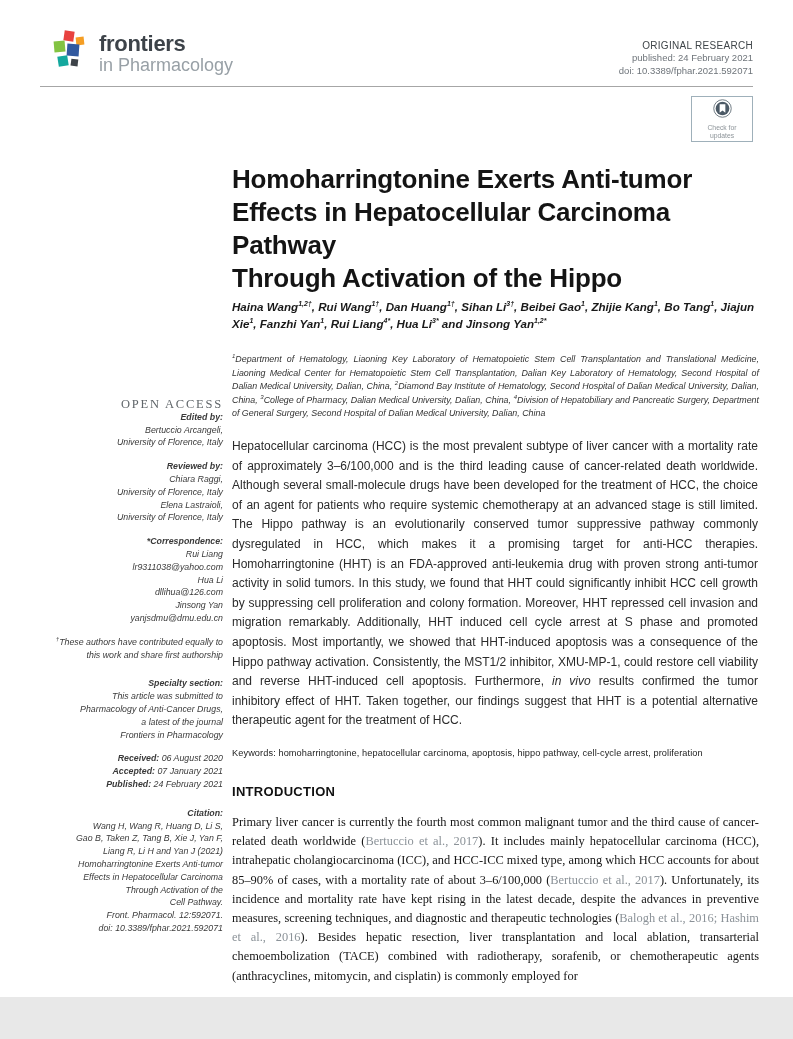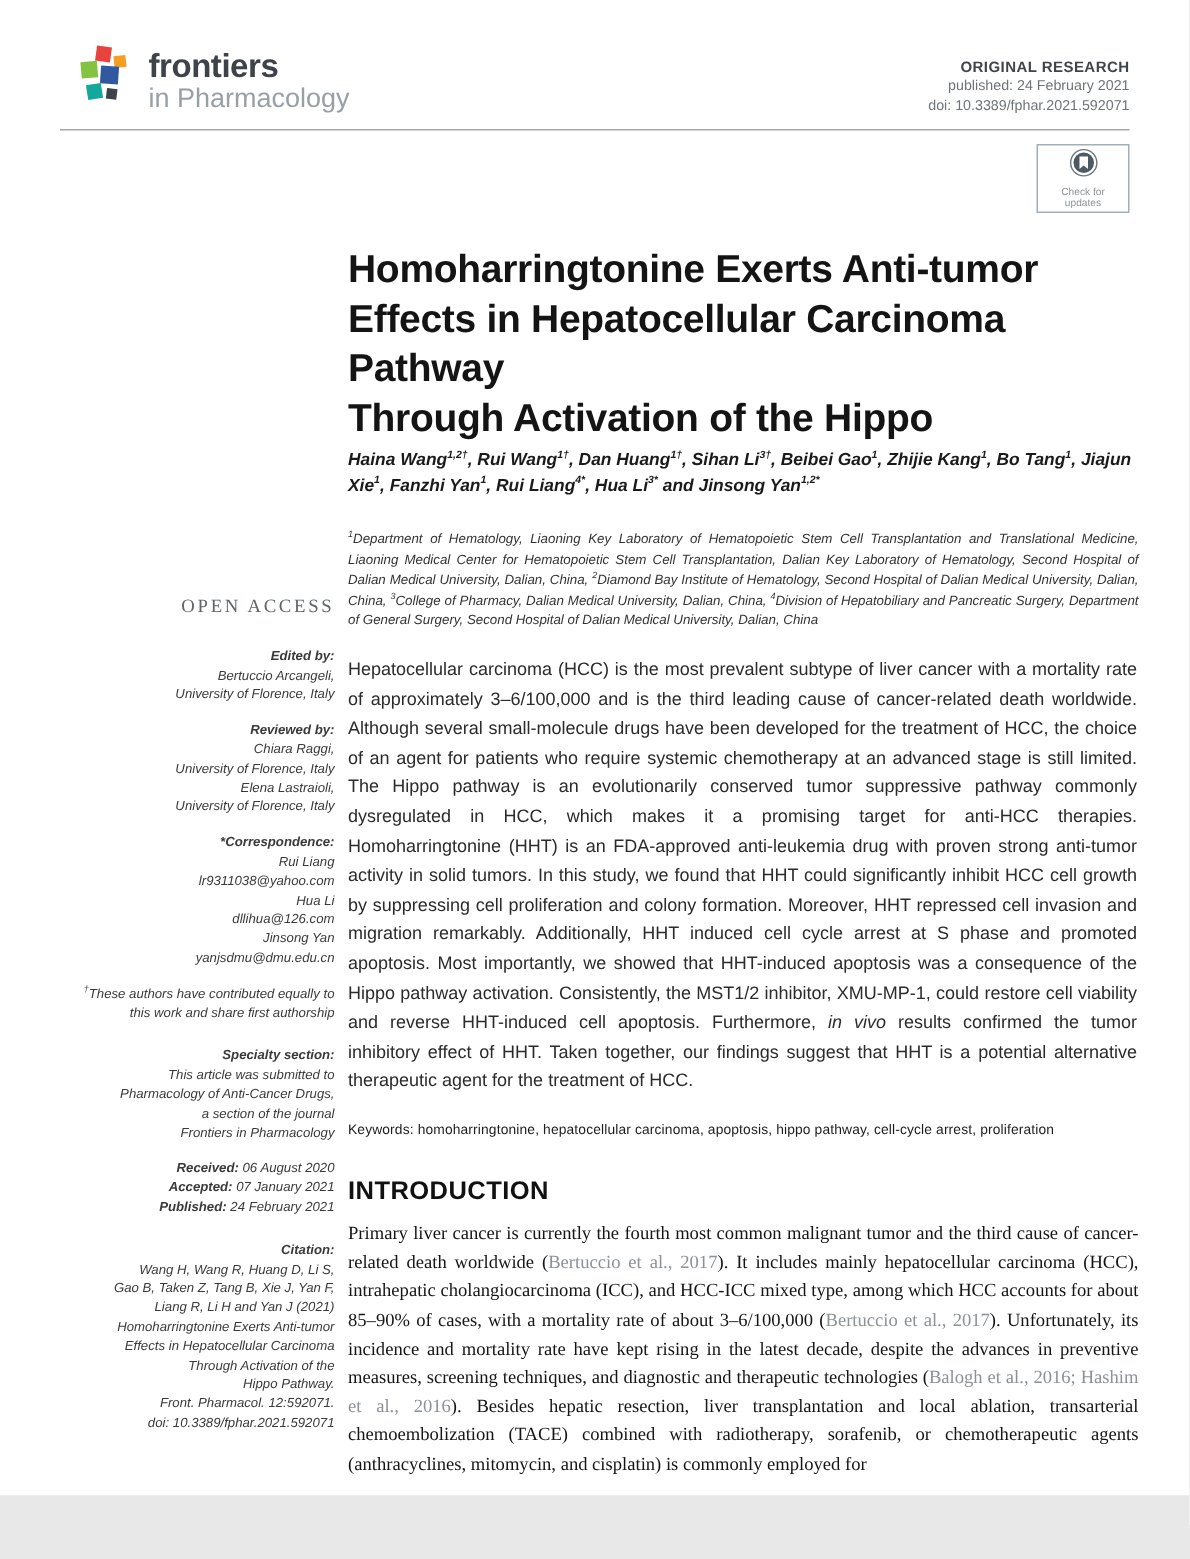--- a/index.html
+++ b/index.html
@@ -5,21 +5,21 @@
   html,body{margin:0;padding:0;background:#e8e8e8;}
   .page{position:relative;width:793px;height:997px;background:#ffffff;margin:0 auto;
         font-family:"Liberation Sans",sans-serif;overflow:hidden;}
 
   
   .logo{position:absolute;left:52px;top:30px;display:flex;align-items:flex-start;gap:7px;}
   .logo-text{padding-top:4px;}
   .logo-brand{font-size:22px;font-weight:bold;color:#3d4349;line-height:20px;letter-spacing:-0.3px;}
   .logo-sub{font-size:18px;color:#98a0a6;line-height:22px;}
   .header-meta{position:absolute;right:40px;top:39px;text-align:right;}
-  .header-type{font-size:10px;font-weight:bold;color:#3f4549;letter-spacing:.3px;line-height:13px;}
+  .header-type{font-size:10px;font-weight:normal;color:#3f4549;letter-spacing:.3px;line-height:13px;}
   .header-line{font-size:9.5px;color:#6e747a;line-height:12.5px;}
   .rule-top{position:absolute;left:40px;top:86px;width:713px;height:1px;background:#a6a6a6;}
 
   
   .badge{position:absolute;left:691px;top:96px;width:62px;height:46px;border:1px solid #9fb0ba;
          display:flex;flex-direction:column;align-items:center;justify-content:center;gap:2px;
          background:#fff;cursor:pointer;box-sizing:border-box;}
   .badge-text{font-size:6.8px;color:#8d9499;text-align:center;line-height:7.5px;}
 
   
@@ -29,34 +29,34 @@
            font-style:italic;color:#1a1a1a;line-height:16.5px;}
   .authors sup{font-size:7px;line-height:0;}
   .affils{position:absolute;left:232px;top:353px;width:527px;font-size:8.9px;font-style:italic;
           color:#333;line-height:13.6px;text-align:justify;}
   .affils sup{font-size:6px;line-height:0;}
 
   
   .sidebar{position:absolute;left:40px;top:398px;width:183px;text-align:right;font-size:8.8px;
            font-style:italic;color:#3a3a3a;line-height:12.8px;}
   .oa{font-family:"Liberation Serif",serif;font-style:normal;font-size:12.5px;letter-spacing:1.8px;
-      color:#5f6569;margin-bottom:20px;}
+      color:#5f6569;}
   .sb-group{margin-bottom:11px;}
   .sb-label{font-weight:bold;}
   .sb-group sup{font-size:6px;line-height:0;}
 
   
   .abstract{position:absolute;left:232px;top:437px;width:526px;font-size:12px;color:#2b2b2b;
             line-height:19.6px;text-align:justify;}
   .it{font-style:italic;}
   .keywords{position:absolute;left:232px;top:748px;width:526px;font-size:9.2px;font-weight:normal;
             color:#1c1c1c;letter-spacing:.1px;}
 
   
-  .intro-head{position:absolute;left:232px;top:784px;font-size:17px;font-weight:bold;color:#111;
+  .intro-head{position:absolute;left:232px;top:784px;font-size:13px;font-weight:bold;color:#111;
               letter-spacing:.3px;}
   .intro{position:absolute;left:232px;top:813px;width:527px;font-family:"Liberation Serif",serif;
          font-size:12.4px;color:#151515;line-height:19.2px;text-align:justify;}
   .cite{color:#8b9298;}
 
   
   .rule-bottom{position:absolute;left:40px;top:1001px;width:713px;height:1px;background:#b3b3b3;}
   .footer{position:absolute;left:40px;top:1007px;width:713px;font-size:8.9px;color:#8b8b8b;
           display:flex;align-items:baseline;}
   .footer>div{flex:1;}
@@ -153,41 +153,41 @@
 
     <div class="sb-group">
       <sup>†</sup><span>These authors have contributed equally to this work and share first authorship</span>
     </div>
 
     <div class="sb-group" style="margin-top:16px;">
       <div class="sb-label">Specialty section:</div>
       <div>
           <div>This article was submitted to</div>
           <div>Pharmacology of Anti-Cancer Drugs,</div>
-          <div>a section of the journal</div>
+          <div>a latest of the journal</div>
           <div>Frontiers in Pharmacology</div>
         </div>
     </div>
 
     <div class="sb-group">
       <div><span class="sb-label">Received:</span> <span>06 August 2020</span></div>
       <div><span class="sb-label">Accepted:</span> <span>07 January 2021</span></div>
       <div><span class="sb-label">Published:</span> <span>24 February 2021</span></div>
     </div>
 
     <div class="sb-group" style="margin-top:16px;">
       <div class="sb-label">Citation:</div>
       <div>
           <div>Wang H, Wang R, Huang D, Li S,</div>
           <div>Gao B, Taken Z, Tang B, Xie J, Yan F,</div>
           <div>Liang R, Li H and Yan J (2021)</div>
           <div>Homoharringtonine Exerts Anti-tumor</div>
           <div>Effects in Hepatocellular Carcinoma</div>
           <div>Through Activation of the</div>
-          <div>Hippo Pathway.</div>
+          <div>Cell Pathway.</div>
           <div>Front. Pharmacol. 12:592071.</div>
           <div>doi: 10.3389/fphar.2021.592071</div>
         </div>
     </div>
   </div>
 
   <div class="abstract"><span>Hepatocellular carcinoma (HCC) is the most prevalent subtype of liver cancer with a mortality rate of approximately 3–6/100,000 and is the third leading cause of cancer-related death worldwide. Although several small-molecule drugs have been developed for the treatment of HCC, the choice of an agent for patients who require systemic chemotherapy at an advanced stage is still limited. The Hippo pathway is an evolutionarily conserved tumor suppressive pathway commonly dysregulated in HCC, which makes it a promising target for anti-HCC therapies. Homoharringtonine (HHT) is an FDA-approved anti-leukemia drug with proven strong anti-tumor activity in solid tumors. In this study, we found that HHT could significantly inhibit HCC cell growth by suppressing cell proliferation and colony formation. Moreover, HHT repressed cell invasion and migration remarkably. Additionally, HHT induced cell cycle arrest at S phase and promoted apoptosis. Most importantly, we showed that HHT-induced apoptosis was a consequence of the Hippo pathway activation. Consistently, the MST1/2 inhibitor, XMU-MP-1, could restore cell viability and reverse HHT-induced cell apoptosis. Furthermore, </span><span class="it">in vivo</span><span> results confirmed the tumor inhibitory effect of HHT. Taken together, our findings suggest that HHT is a potential alternative therapeutic agent for the treatment of HCC.</span></div>
 
   <div class="keywords">Keywords: homoharringtonine, hepatocellular carcinoma, apoptosis, hippo pathway, cell-cycle arrest, proliferation</div>
 

